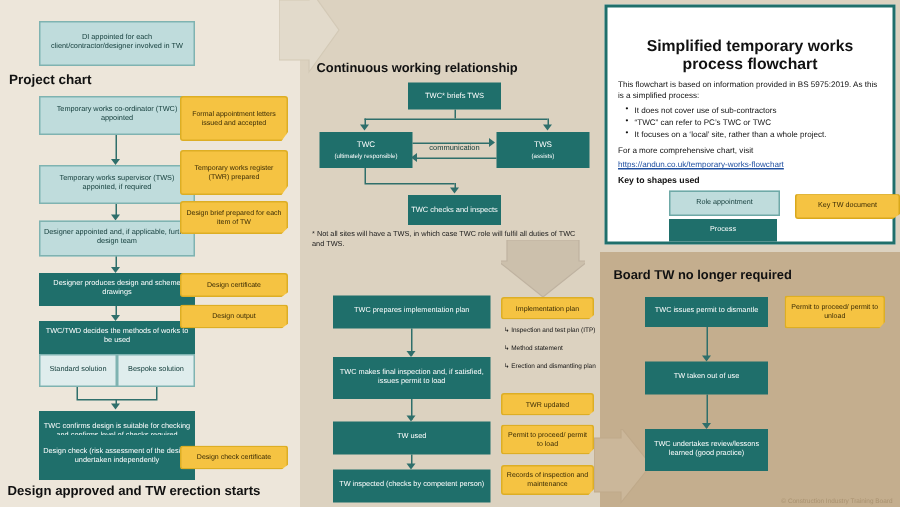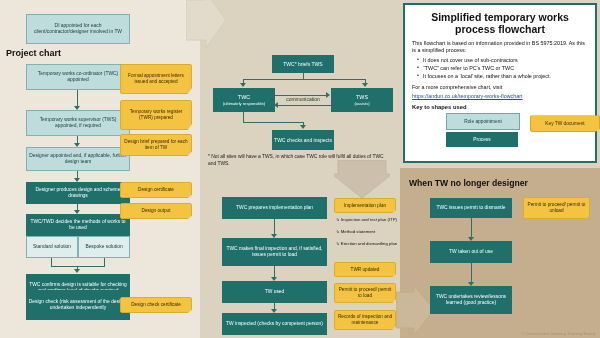--- a/index.html
+++ b/index.html
@@ -14,21 +14,21 @@
   .panel{position:absolute;box-sizing:border-box;}
   #panel-left{left:0;top:0;width:200px;height:338px;background:#EDE6DA;}
   #panel-mid{left:200px;top:0;width:200px;height:338px;background:#DCD2C0;}
   #panel-right-bottom{left:400px;top:168px;width:200px;height:170px;background:#C4AE8E;}
   #panel-right-top{left:400px;top:0;width:200px;height:168px;background:#DCD2C0;}
 
   
   #info-card{
     position:absolute;left:403px;top:3px;width:194px;height:160px;
     background:#ffffff;border:2px solid #1F6F6B;box-sizing:border-box;
-    padding:5px 7px;
+    padding:19px 7px;
   }
   #info-title{
     font-size:10.5px;font-weight:bold;text-align:center;color:#111;
     line-height:1.18;margin:1px 0 4px 0;
   }
   #info-body{font-size:5.4px;color:#111;line-height:1.42;}
   #info-body p{margin:0 0 1.5px 0;}
   #info-body ul{margin:0 0 2px 0;padding-left:7px;list-style:none;}
   #info-body li{margin:0 0 0.5px 0;position:relative;padding-left:4px;}
   #info-body li:before{content:"•";position:absolute;left:-2px;top:-0.5px;}
@@ -117,20 +117,21 @@
     </div>
     <div id="key-title">Key to shapes used</div>
     <div id="key-shapes">
       <div class="key-role">Role appointment</div>
       <div class="key-proc">Process</div>
       <div class="key-doc">Key TW document</div>
     </div>
   </div>
 
   <div class="sec-head" id="h-projstart">Project chart</div>
+  <div class="sec-head" id="h-approved">Design approved and TW erection starts</div>
 
   <div class="box role" style="left:26px;top:14px;width:104px;height:30px;font-size:4.9px;">DI appointed for each client/contractor/designer involved in TW</div>
 
   <div class="box role" style="left:26px;top:64px;width:104px;height:26px;font-size:4.9px;">Temporary works co-ordinator (TWC) appointed</div>
   <div class="vline" style="left:77px;top:90px;height:18px;"></div>
   <div class="varrow" style="left:74px;top:106px;"></div>
 
   <div class="box role" style="left:26px;top:110px;width:104px;height:26px;font-size:4.9px;">Temporary works supervisor (TWS) appointed, if required</div>
   <div class="vline" style="left:77px;top:136px;height:9px;"></div>
   <div class="varrow" style="left:74px;top:143px;"></div>
@@ -160,20 +161,21 @@
 
   <div class="box proc" style="left:26px;top:290px;width:104px;height:30px;font-size:4.9px;top:290px;">Design check (risk assessment of the design) undertaken independently</div>
 
   <div class="box doc" style="left:120px;top:64px;width:72px;height:30px;font-size:4.7px;">Formal appointment letters issued and accepted</div>
   <div class="box doc" style="left:120px;top:100px;width:72px;height:30px;font-size:4.7px;">Temporary works register (TWR) prepared</div>
   <div class="box doc" style="left:120px;top:134px;width:72px;height:22px;font-size:4.7px;">Design brief prepared for each item of TW</div>
   <div class="box doc" style="left:120px;top:182px;width:72px;height:16px;font-size:4.7px;">Design certificate</div>
   <div class="box doc" style="left:120px;top:203px;width:72px;height:16px;font-size:4.7px;">Design output</div>
   <div class="box doc" style="left:120px;top:297px;width:72px;height:16px;font-size:4.7px;">Design check certificate</div>
 
+  <div class="sec-head" id="h-cwr">Continuous working relationship</div>
 
   <div class="box proc" style="left:272px;top:55px;width:62px;height:18px;font-size:5px;">TWC* briefs TWS</div>
 
   <div class="vline" style="left:303px;top:73px;height:6px;"></div>
   <div class="hline" style="left:243px;top:79px;width:122px;"></div>
   <div class="vline" style="left:243px;top:79px;height:6px;"></div>
   <div class="varrow" style="left:240px;top:83px;"></div>
   <div class="vline" style="left:365px;top:79px;height:6px;"></div>
   <div class="varrow" style="left:362px;top:83px;"></div>
 
@@ -219,21 +221,21 @@
 
   <div class="box doc" style="left:334px;top:198px;width:62px;height:15px;font-size:4.7px;">Implementation plan</div>
   <div class="subnote" style="left:336px;top:217px;width:62px;font-size:4.3px;">↳ Inspection and test plan (ITP)</div>
   <div class="subnote" style="left:336px;top:229px;width:62px;font-size:4.3px;">↳ Method statement</div>
   <div class="subnote" style="left:336px;top:241px;width:64px;font-size:4.3px;">↳ Erection and dismantling plan</div>
 
   <div class="box doc" style="left:334px;top:262px;width:62px;height:15px;font-size:4.7px;">TWR updated</div>
   <div class="box doc" style="left:334px;top:283px;width:62px;height:20px;font-size:4.7px;">Permit to proceed/ permit to load</div>
   <div class="box doc" style="left:334px;top:310px;width:62px;height:20px;font-size:4.7px;">Records of inspection and maintenance</div>
 
-  <div class="sec-head" id="h-nolonger">When TW no longer designer</div>
+  <div class="sec-head" id="h-nolonger">Board TW no longer required</div>
 
   <div class="box proc" style="left:430px;top:198px;width:82px;height:20px;font-size:4.9px;">TWC issues permit to dismantle</div>
   <div class="vline" style="left:471px;top:218px;height:22px;"></div>
   <div class="varrow" style="left:468px;top:237px;"></div>
 
   <div class="box proc" style="left:430px;top:241px;width:82px;height:22px;font-size:4.9px;">TW taken out of use</div>
   <div class="vline" style="left:471px;top:263px;height:22px;"></div>
   <div class="varrow" style="left:468px;top:282px;"></div>
 
   <div class="box proc" style="left:430px;top:286px;width:82px;height:28px;font-size:4.9px;">TWC undertakes review/lessons learned (good practice)</div>

